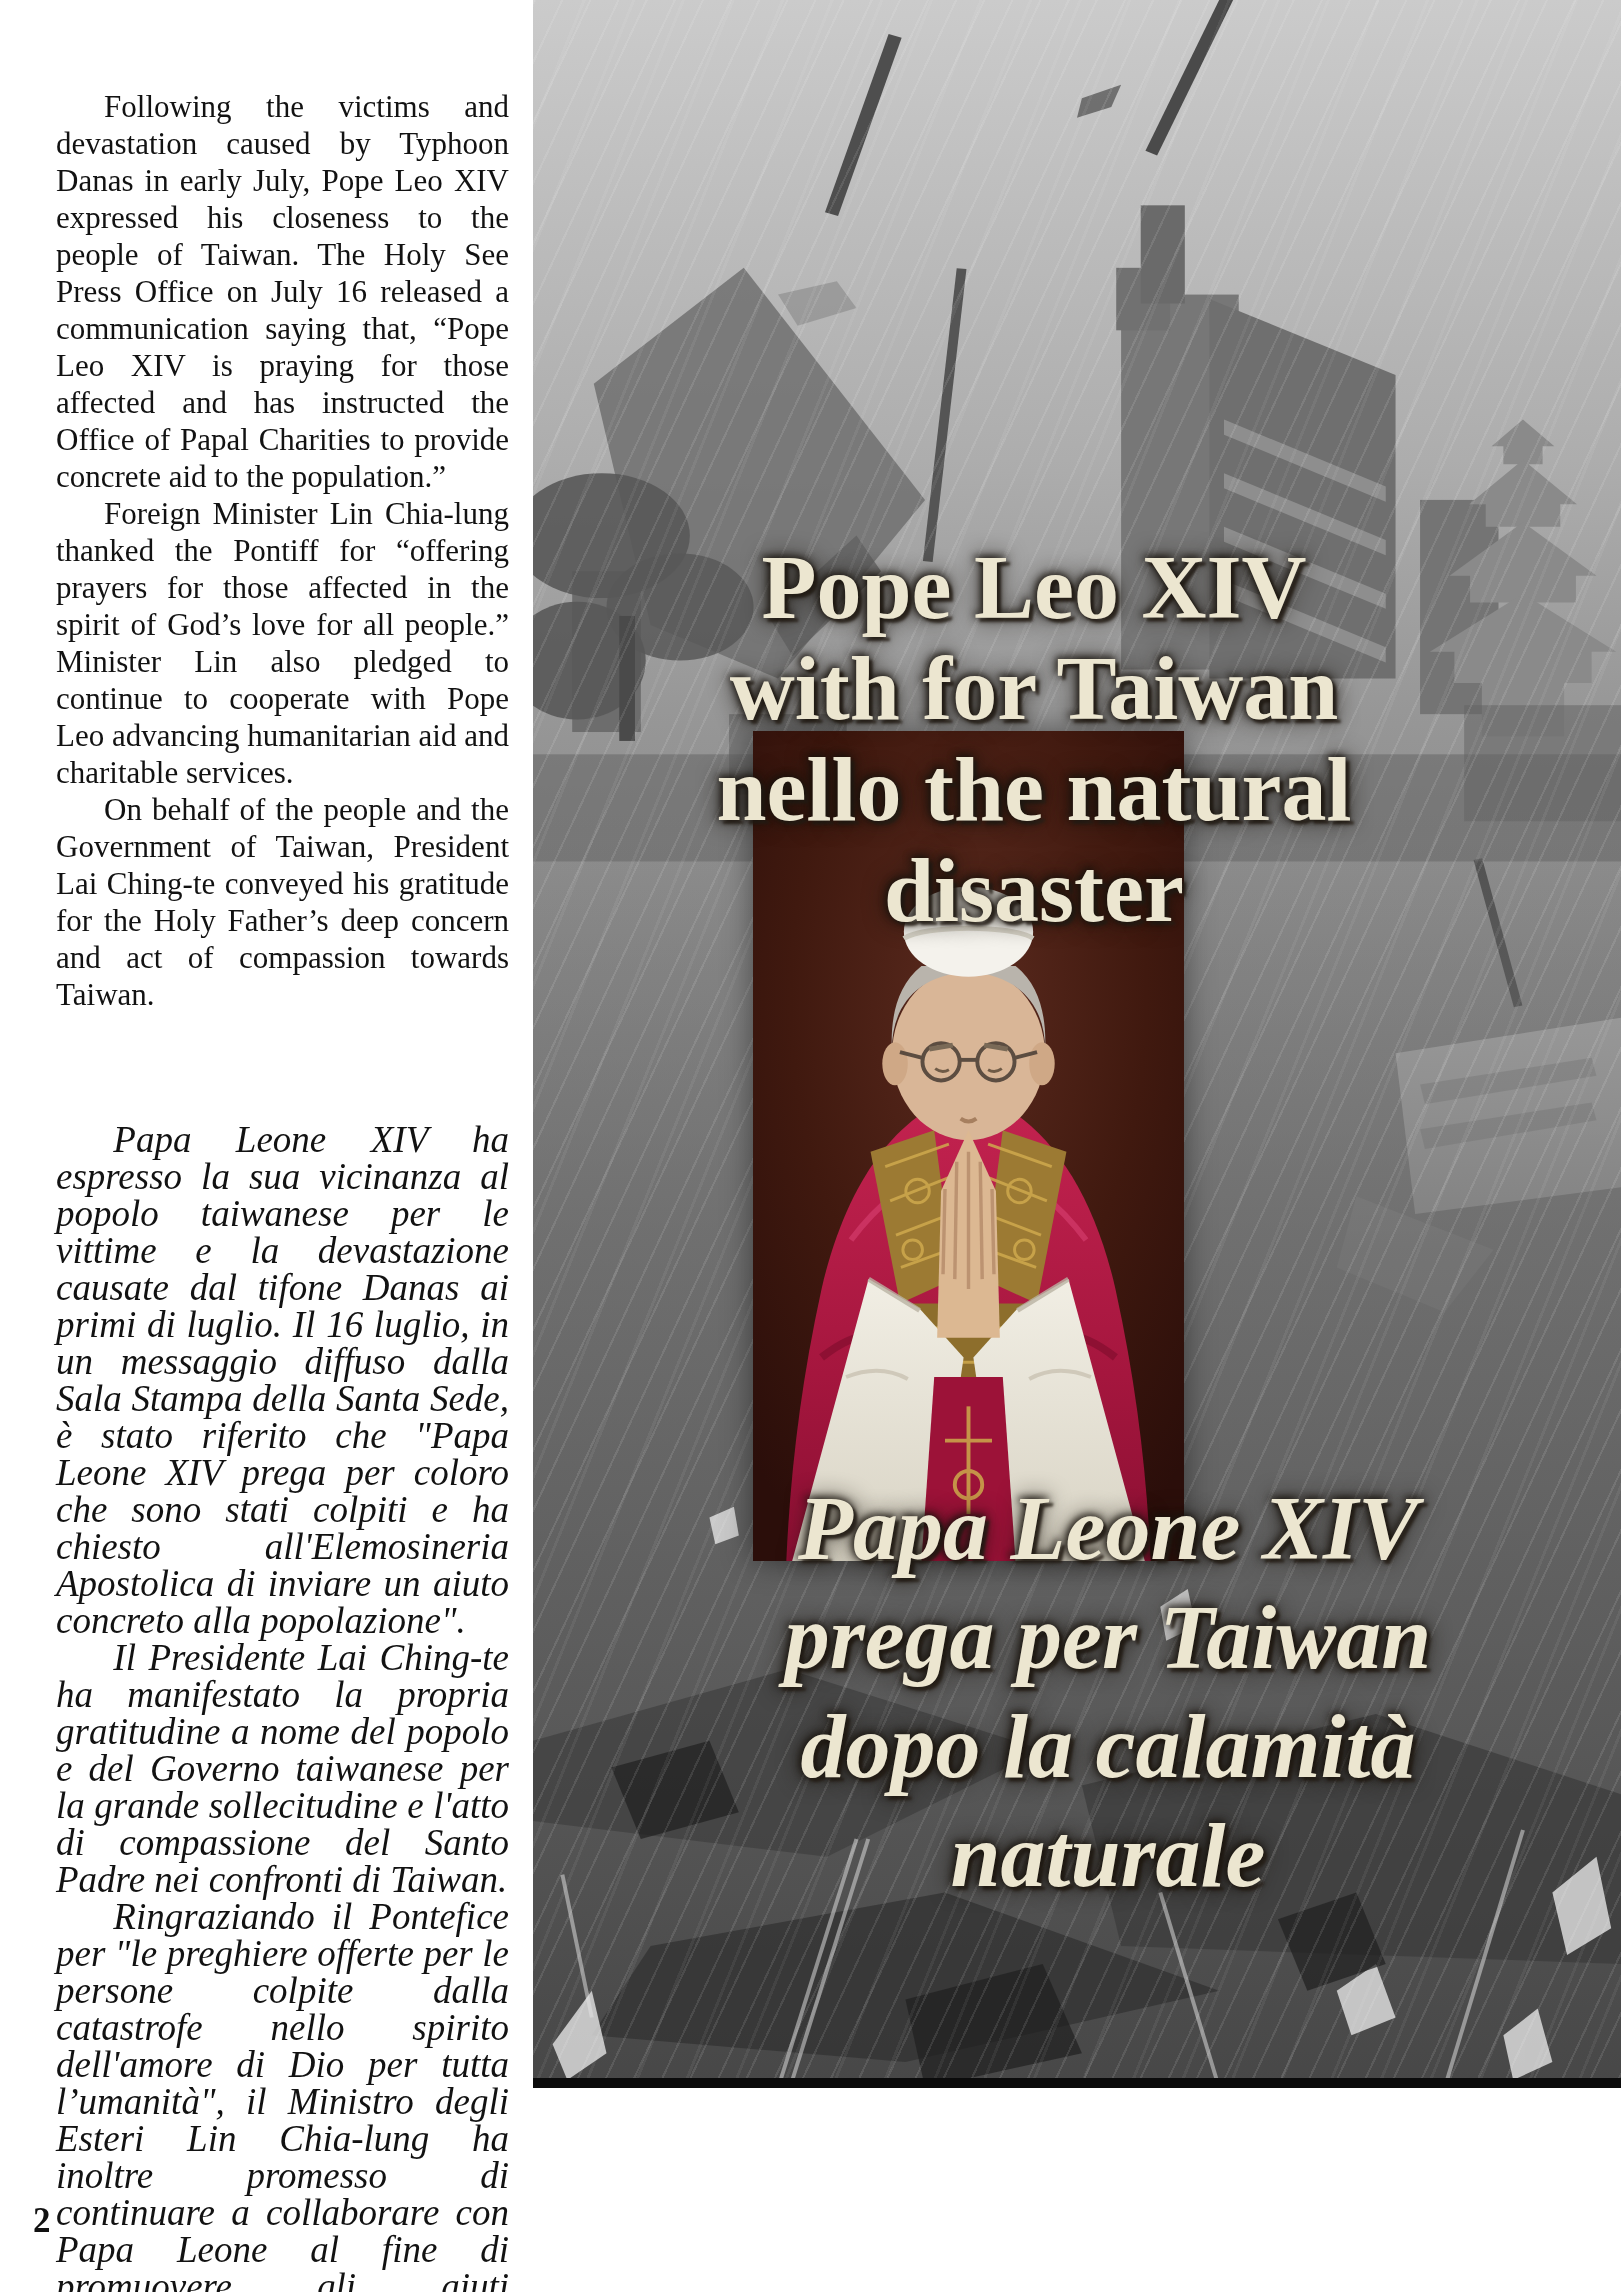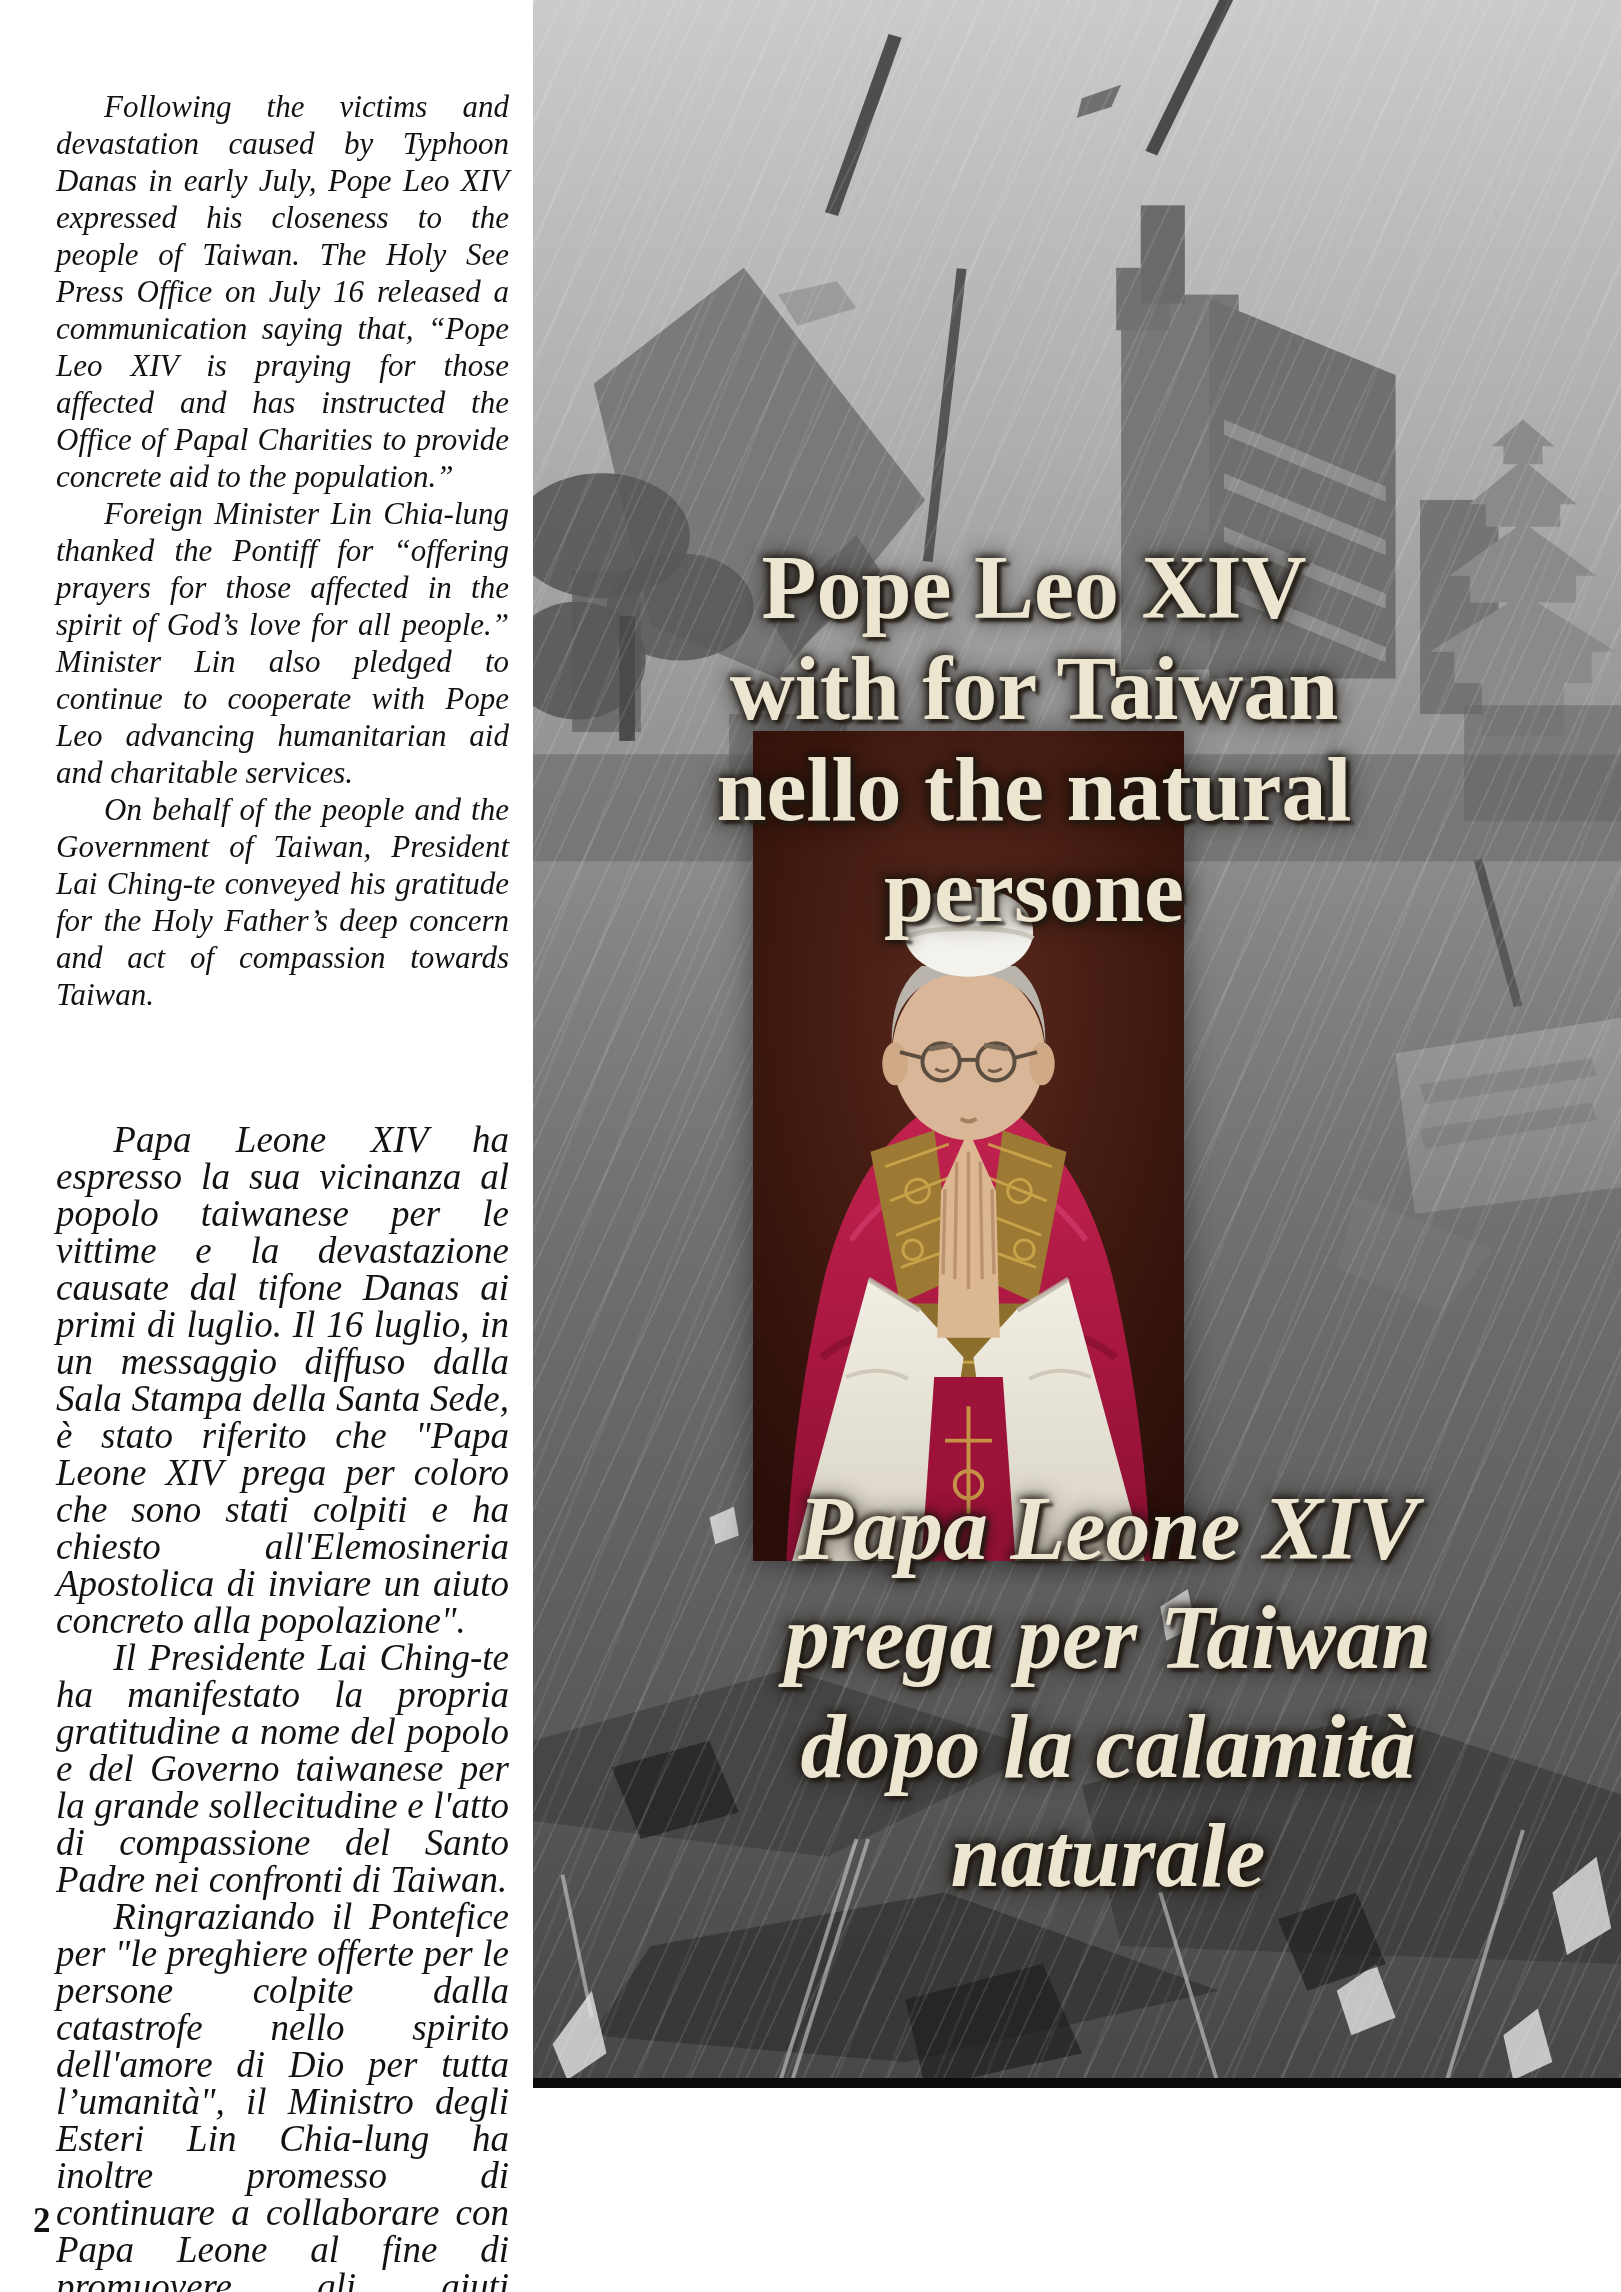--- a/index.html
+++ b/index.html
@@ -8,21 +8,21 @@
     width:1621px;height:2293px;
     background:#ffffff;
     overflow:hidden;
     font-family:"Liberation Serif", serif;
   }
 
   
   .col{position:absolute;left:56px;width:453px;color:#121212;}
   .col-en{top:88px;font-size:31px;line-height:37px;}
   .col-it{top:1121px;font-size:37px;line-height:37px;font-style:italic;}
-  .col p{margin:0;text-align:justify;text-indent:1.55em;font-style:italic;}
+  .col p{margin:0;text-align:justify;text-indent:1.55em;}
   .page-number{
     position:absolute;left:33px;top:2201px;
     font-size:35px;font-weight:bold;color:#111;
   }
 
   
   .photo-panel{
     position:absolute;left:533px;top:0;width:1088px;height:2088px;
     overflow:hidden;
     background:linear-gradient(180deg,
@@ -280,21 +280,21 @@
             <line x1="196" y1="468" x2="194" y2="555"></line>
           </g>
         </g>
       </svg>
     </div>
 
     <div class="poster-title title-en">
       <span class="line">Pope Leo XIV</span>
       <span class="line">with for Taiwan</span>
       <span class="line">nello the natural</span>
-      <span class="line">persone</span>
+      <span class="line">disaster</span>
     </div>
 
     <div class="poster-title title-it">
       <span class="line">Papa Leone XIV</span>
       <span class="line">prega per Taiwan</span>
       <span class="line">dopo la calamità</span>
       <span class="line">naturale</span>
     </div>
 
     <div class="photo-bottom-bar"></div>

